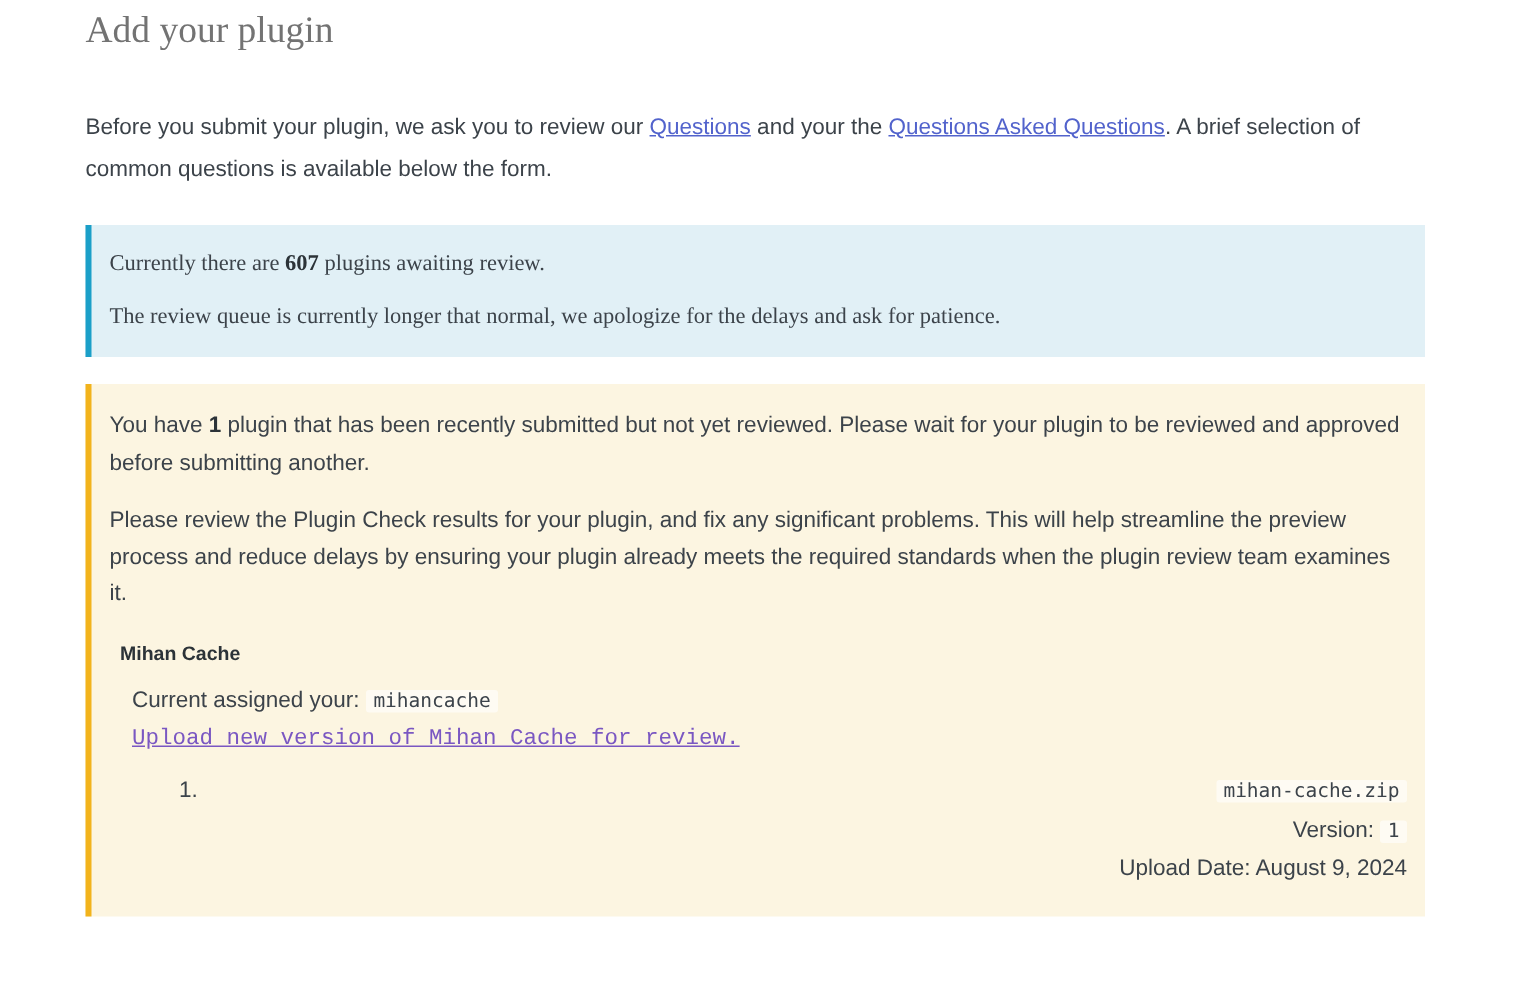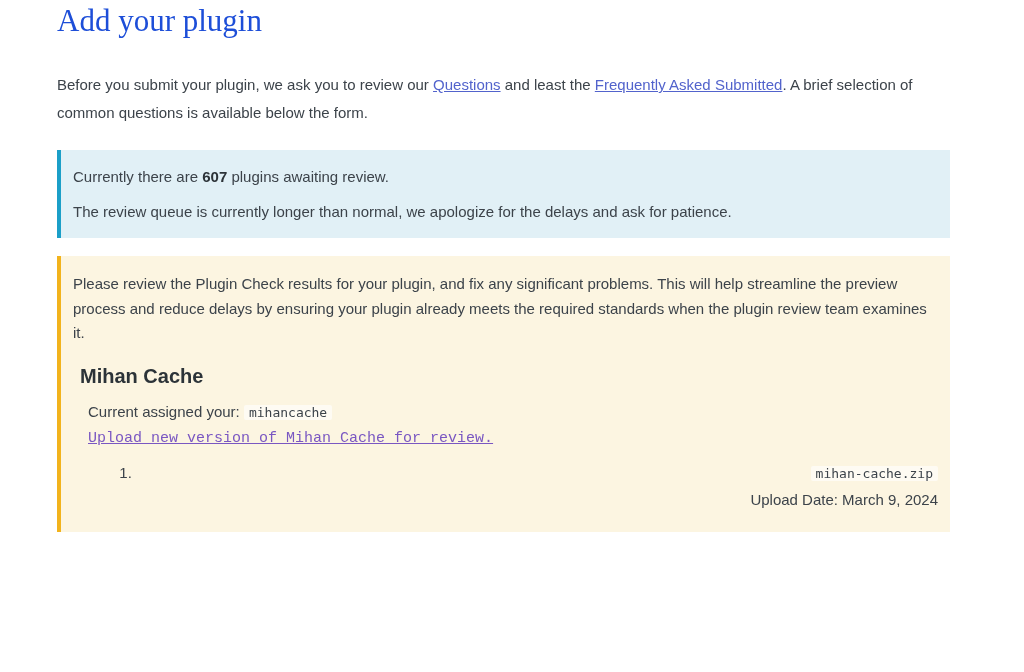--- a/index.html
+++ b/index.html
@@ -11,23 +11,23 @@
     color: #3c434a;
     overflow: hidden;
   }
   .page {
     padding: 2px 74px 0 57px;
     width: 1024px;
   }
   h1.page-title {
     font-family: "Liberation Serif", "DejaVu Serif", serif;
     font-weight: 400;
-    font-size: 31px;
+    font-size: 25px;
     line-height: 38px;
-    color: #1d4ed8;
+    color: #737373;
     margin: 0;
   }
   p.intro {
     font-size: 15px;
     line-height: 28px;
     margin: 31px 0 0 0;
     color: #3c434a;
   }
   a.text-link {
     color: #5263cc;
@@ -43,38 +43,39 @@
   }
   .notice {
     border-left: 4px solid;
     padding: 2px 12px;
     font-size: 15px;
   }
   .notice-info {
     margin-top: 23px;
     background: #e1f0f6;
     border-left-color: #1b9fc8;
+    font-family: Liberation Serif, serif;
   }
   .notice-info p {
     margin: 14px 0;
     line-height: 21px;
   }
   .notice-warning {
     margin-top: 18px;
     background: #fcf5e1;
     border-left-color: #f2b31c;
     padding-bottom: 20px;
   }
   .notice-warning > p {
     margin: 14px 0 12px 0;
     line-height: 24.5px;
   }
   .notice strong { color: #2c3338; }
   h3.plugin-name {
-    font-size: 20px;
+    font-size: 13px;
     color: #2c3338;
     margin: 19px 0 12px 7px;
   }
   .plugin-details {
     margin-left: 15px;
   }
   .plugin-details p {
     margin: 0;
     line-height: 24.5px;
     font-size: 15px;
@@ -105,40 +106,42 @@
   ol.files-list li > div.file-name { margin-bottom: 2px; }
 </style>
 </head>
 <body>
 
 <div class="page">
 
   <h1 class="page-title">Add your plugin</h1>
 
   <p class="intro">
-    <span>Before you submit your plugin, we ask you to review our </span><a class="text-link" href="#">Questions</a><span> and least the </span><a class="text-link" href="#">Frequently Asked Submitted</a><span>. A brief selection of common questions is available below the form.</span>
+    <span>Before you submit your plugin, we ask you to review our </span><a class="text-link" href="#">Questions</a><span> and your the </span><a class="text-link" href="#">Questions Asked Questions</a><span>. A brief selection of common questions is available below the form.</span>
   </p>
 
   <div class="notice notice-info">
     <p><span>Currently there are </span><strong>607</strong><span> plugins awaiting review.</span></p>
-    <p>The review queue is currently longer than normal, we apologize for the delays and ask for patience.</p>
+    <p>The review queue is currently longer that normal, we apologize for the delays and ask for patience.</p>
   </div>
 
   <div class="notice notice-warning">
+    <p><span>You have </span><strong>1</strong><span> plugin that has been recently submitted but not yet reviewed. Please wait for your plugin to be reviewed and approved before submitting another.</span></p>
     <p>Please review the Plugin Check results for your plugin, and fix any significant problems. This will help streamline the preview process and reduce delays by ensuring your plugin already meets the required standards when the plugin review team examines it.</p>
 
     <h3 class="plugin-name">Mihan Cache</h3>
 
     <div class="plugin-details">
       <p><span>Current assigned your: </span><code class="mono">mihancache</code></p>
       <p><a class="purple-link" href="#">Upload new version of Mihan Cache for review.</a></p>
 
       <ol class="files-list">
         <li>
           <div class="file-name"><code class="mono">mihan-cache.zip</code></div>
-          <div><span>Upload Date: </span><span>March 9, 2024</span></div>
+          <div><span>Version: </span><code class="mono">1</code></div>
+          <div><span>Upload Date: </span><span>August 9, 2024</span></div>
 
         </li>
       </ol>
     </div>
   </div>
 
 </div>
 
 </body></html>

